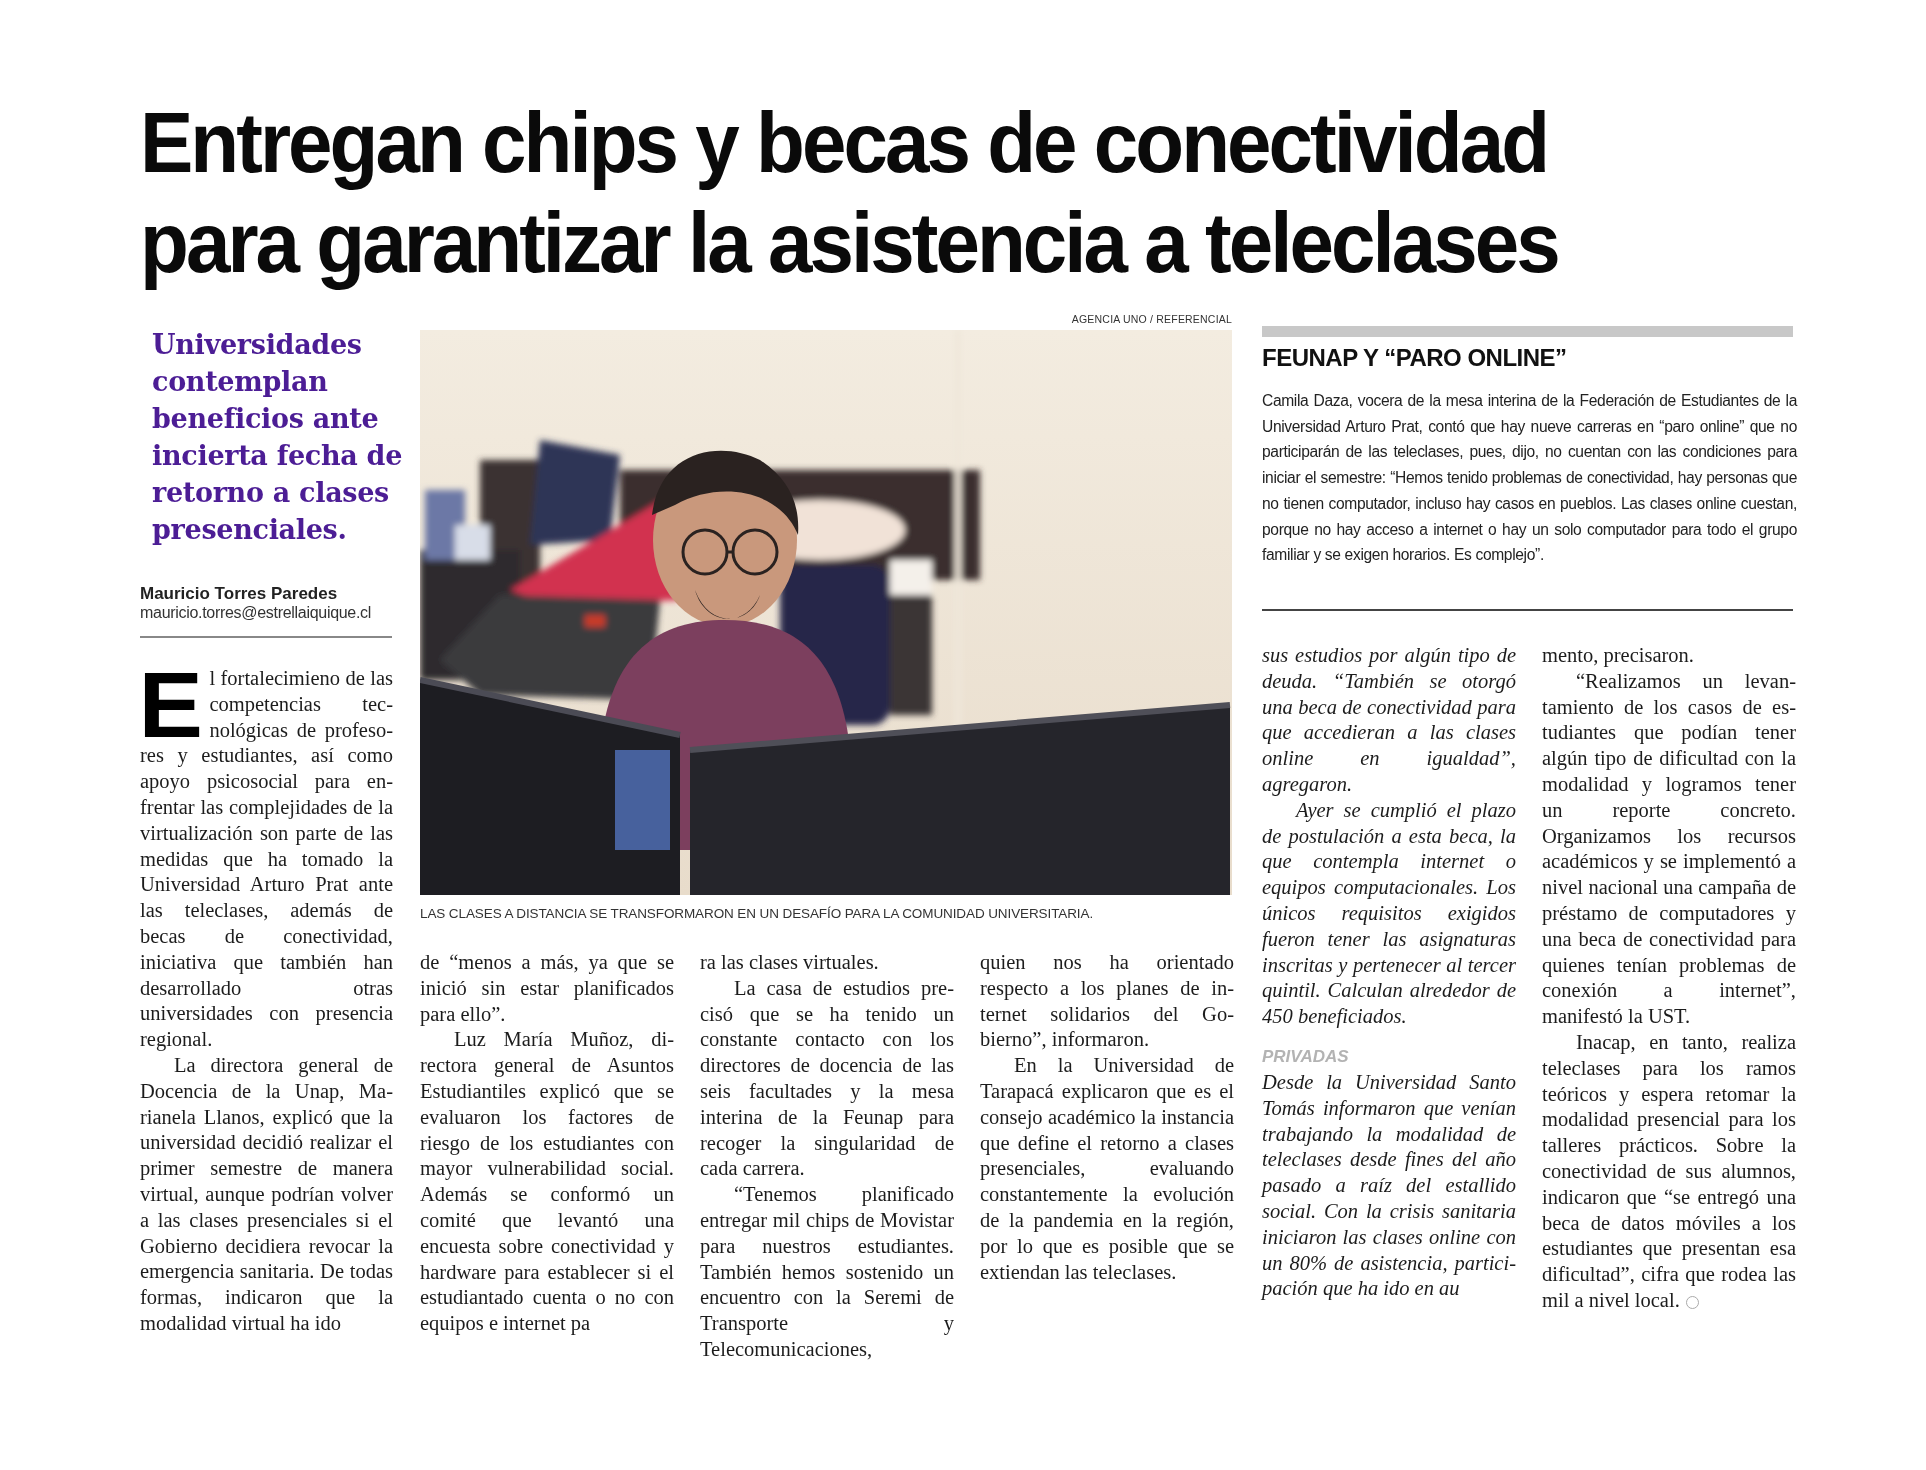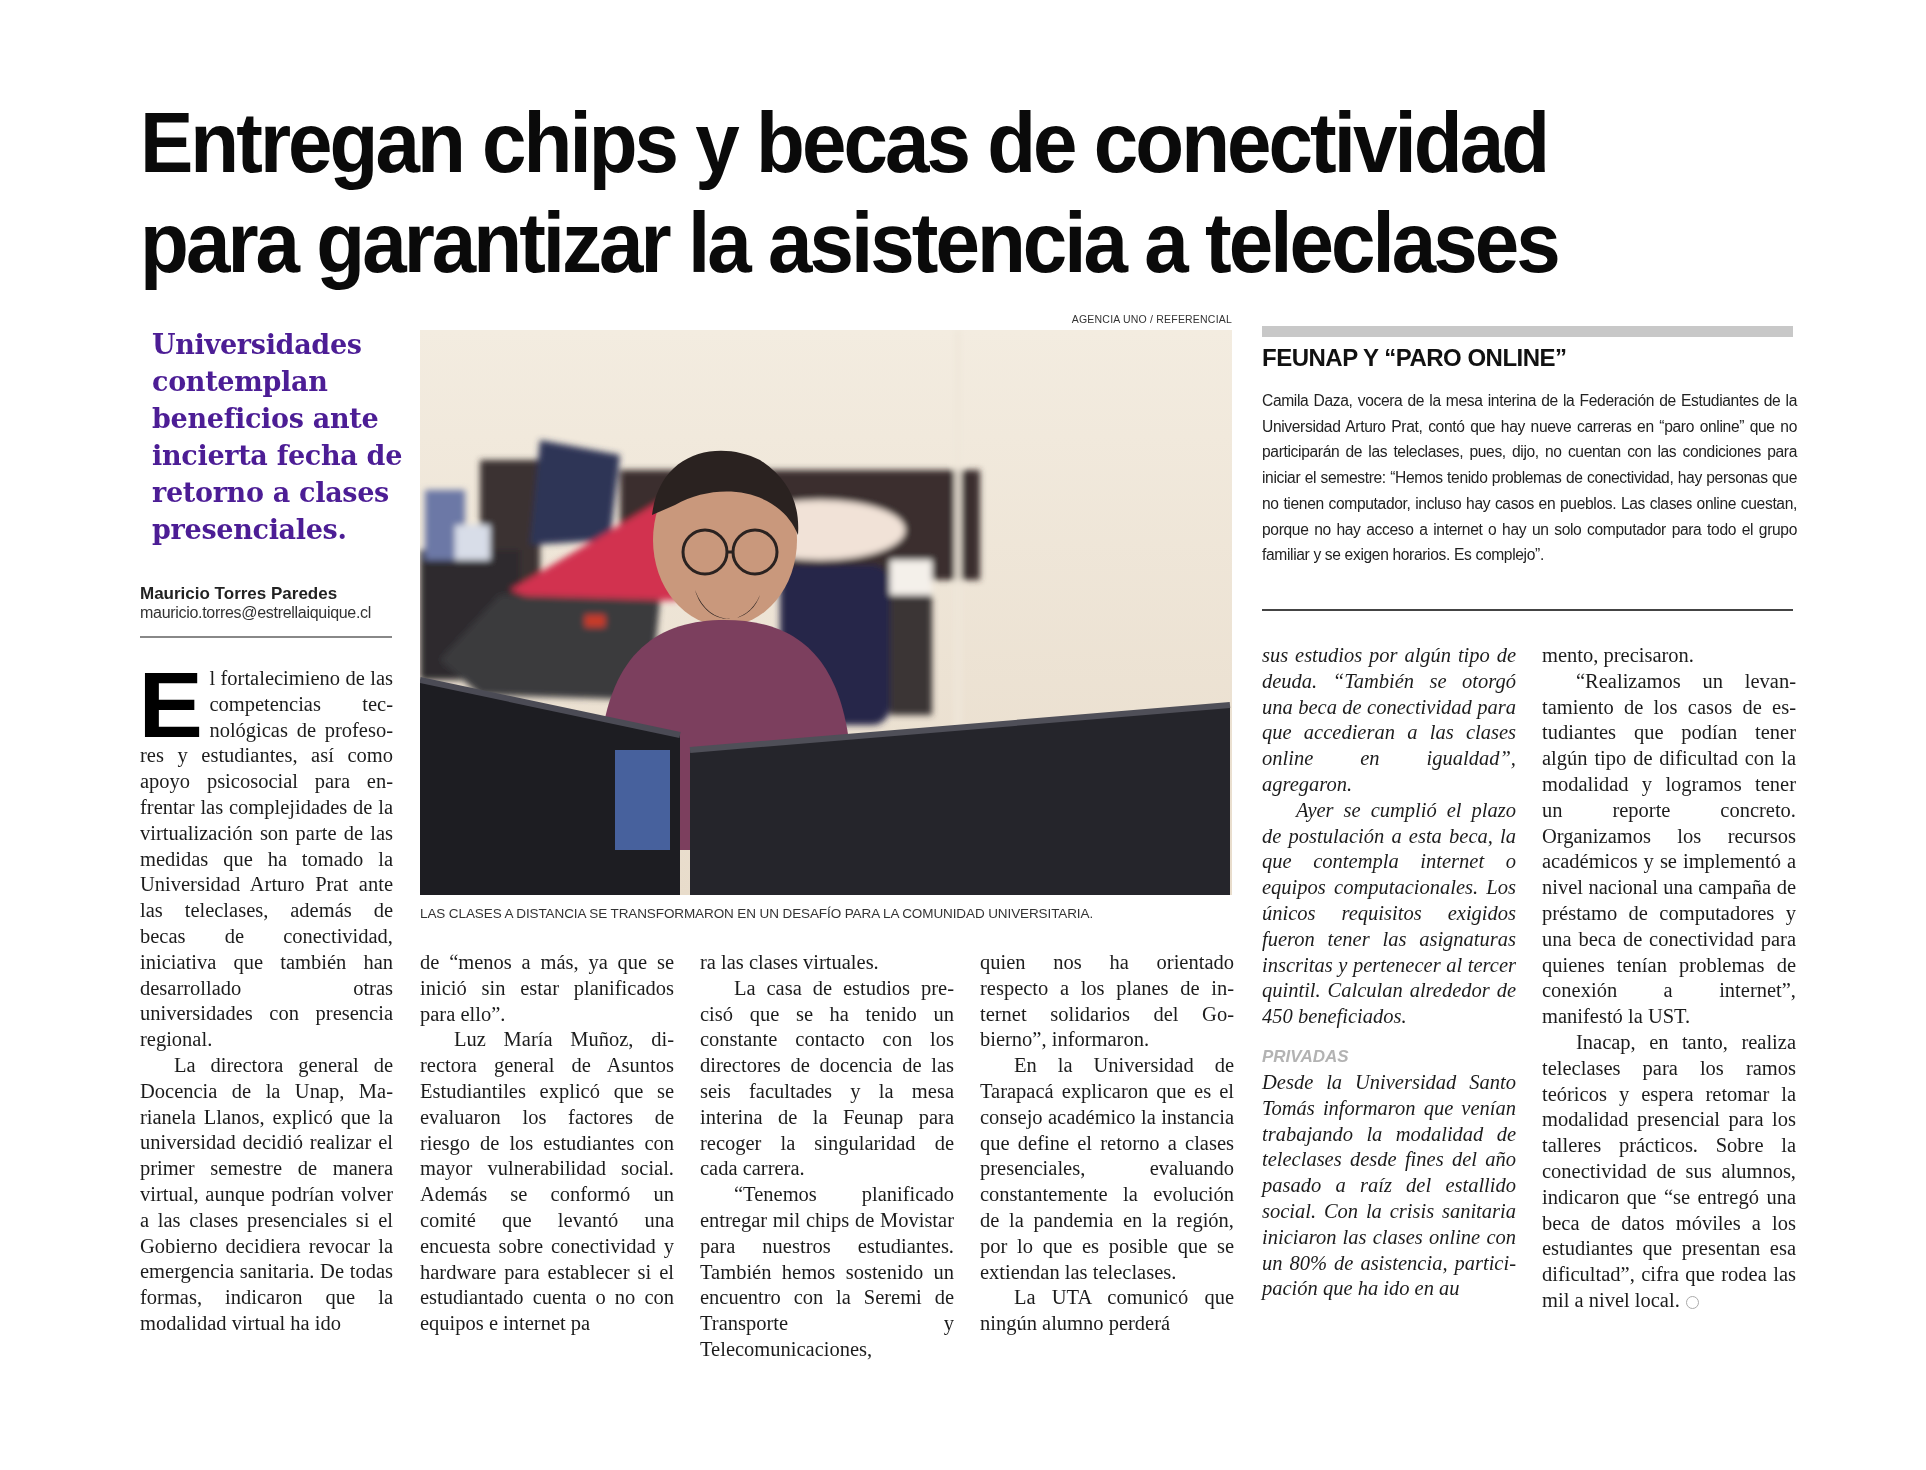--- a/index.html
+++ b/index.html
@@ -157,21 +157,20 @@
 
 <div class="col" style="left:700px; top:950px;">
   <p>ra las clases virtuales.</p>
   <p class="ind">La casa de estudios pre­cisó que se ha tenido un constante contacto con los directores de docencia de las seis facultades y la me­sa interina de la Feunap para recoger la singulari­dad de cada carrera.</p>
   <p class="ind">“Tenemos planificado entregar mil chips de Mo­vistar para nuestros estu­diantes. También hemos sostenido un encuentro con la Seremi de Transpor­te y Telecomunicaciones,</p>
 </div>
 
 <div class="col" style="left:980px; top:950px;">
   <p>quien nos ha orientado respecto a los planes de in­ternet solidarios del Go­bierno”, informaron.</p>
   <p class="ind">En la Universidad de Tarapacá explicaron que es el consejo académico la instancia que define el re­torno a clases presencia­les, evaluando constante­mente la evolución de la pandemia en la región, por lo que es posible que se extiendan las teleclases.</p>
-  <p class="ind">La UTA comunicó que ningún alumno perderá</p>
 </div>
 
 <div class="col" style="left:1262px; top:643px;font-style:italic;">
   <p>sus estudios por algún tipo de deuda. “También se otorgó una beca de conecti­vidad para que accedieran a las clases online en igual­dad”, agregaron.</p>
   <p class="ind">Ayer se cumplió el pla­zo de postulación a esta beca, la que contempla in­ternet o equipos computa­cionales. Los únicos requi­sitos exigidos fueron tener las asignaturas inscritas y pertenecer al tercer quin­til. Calculan alrededor de 450 beneficiados.</p>
   <h4>PRIVADAS</h4>
   <p>Desde la Universidad San­to Tomás informaron que venían trabajando la mo­dalidad de teleclases desde fines del año pasado a raíz del estallido social. Con la crisis sanitaria iniciaron las clases online con un 80% de asistencia, partici­pación que ha ido en au­</p>
 </div>
 
 <div class="col" style="left:1542px; top:643px;">

